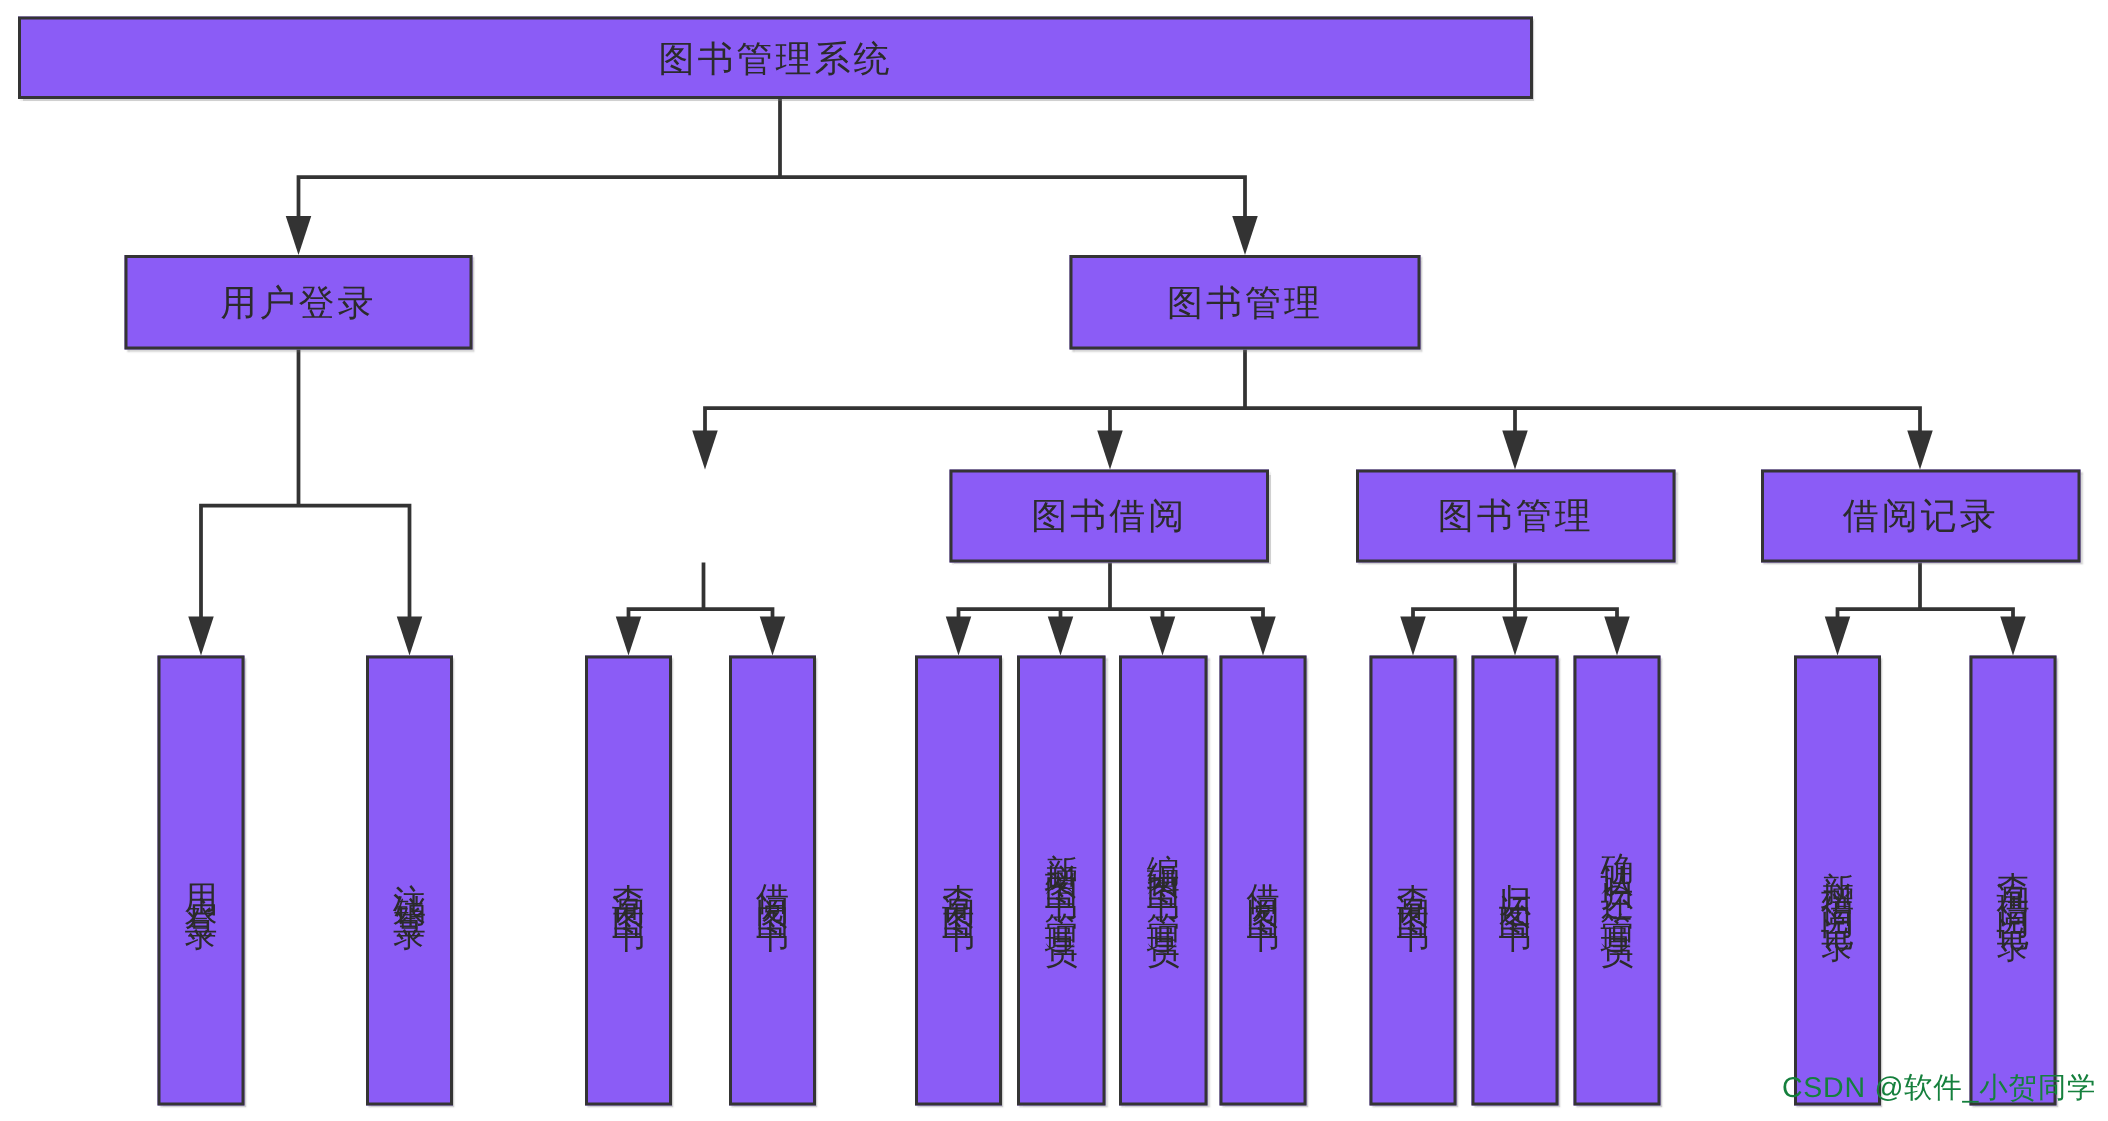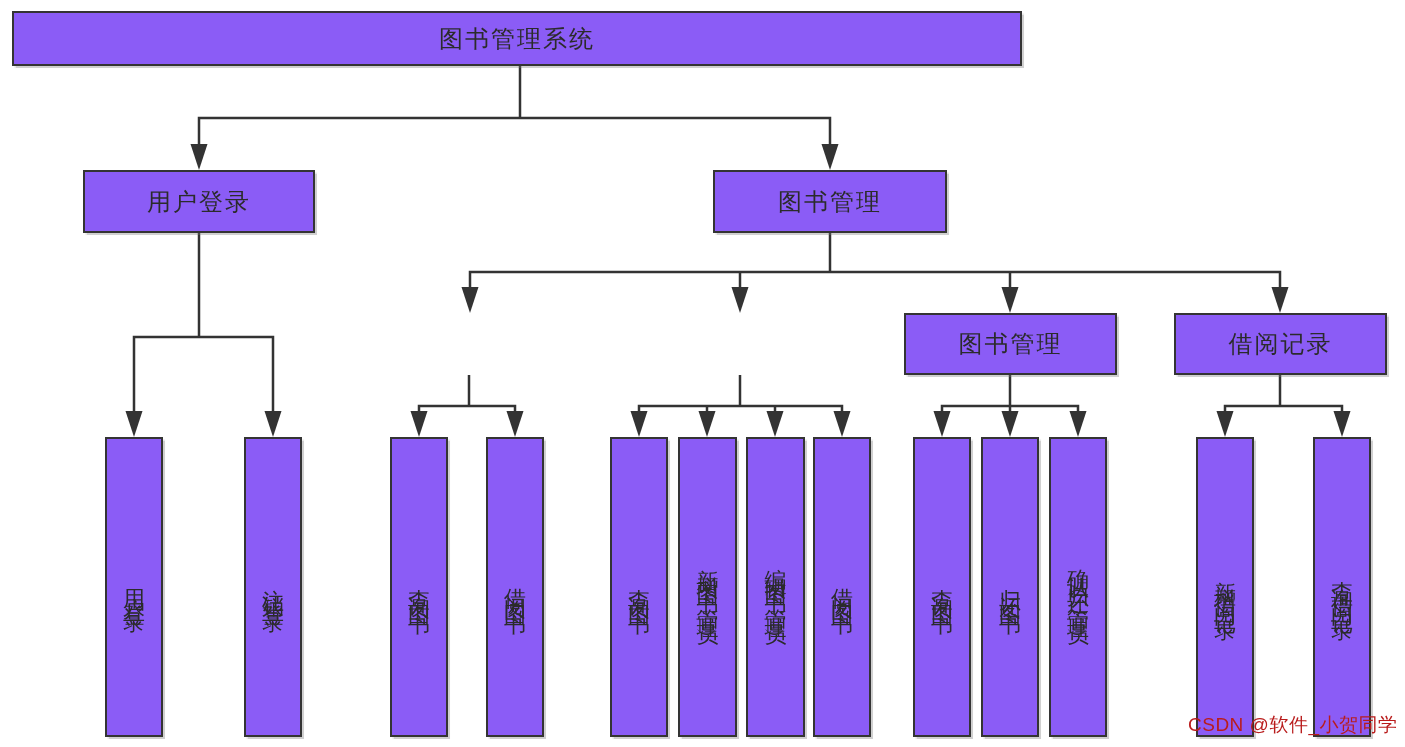--- a/index.html
+++ b/index.html
@@ -31,21 +31,21 @@
     font-size:22px;
     letter-spacing:8px;
     line-height:1;
     color:#2b2b2b;
   }
   .watermark{
     position:absolute;
     left:1188px;top:712px;
     font-size:19px;
     letter-spacing:0.5px;
-    color:#b91c1c;
+    color:#15803d;
     white-space:nowrap;
   }
 </style>
 </head>
 <body>
 
 <div class="canvas">
 
   <svg class="wires" width="1405" height="747" viewBox="0 0 1405 747" xmlns="http://www.w3.org/2000/svg">
     <g stroke="#333333" stroke-width="2.5" fill="none">
@@ -103,20 +103,23 @@
     <span>图书管理系统</span>
   </div>
 
   <div class="node h" style="left:83px;top:170px;width:232px;height:63px">
     <span>用户登录</span>
   </div>
   <div class="node h" style="left:713px;top:170px;width:234px;height:63px">
     <span>图书管理</span>
   </div>
 
+  <div class="node h" style="left:633px;top:313px;width:213px;height:62px">
+    <span>图书借阅</span>
+  </div>
   <div class="node h" style="left:904px;top:313px;width:213px;height:62px">
     <span>图书管理</span>
   </div>
   <div class="node h" style="left:1174px;top:313px;width:213px;height:62px">
     <span>借阅记录</span>
   </div>
 
   <div class="node v" style="left:105px;top:437px;width:58px;height:300px">
     <span>用户登录</span>
   </div>

